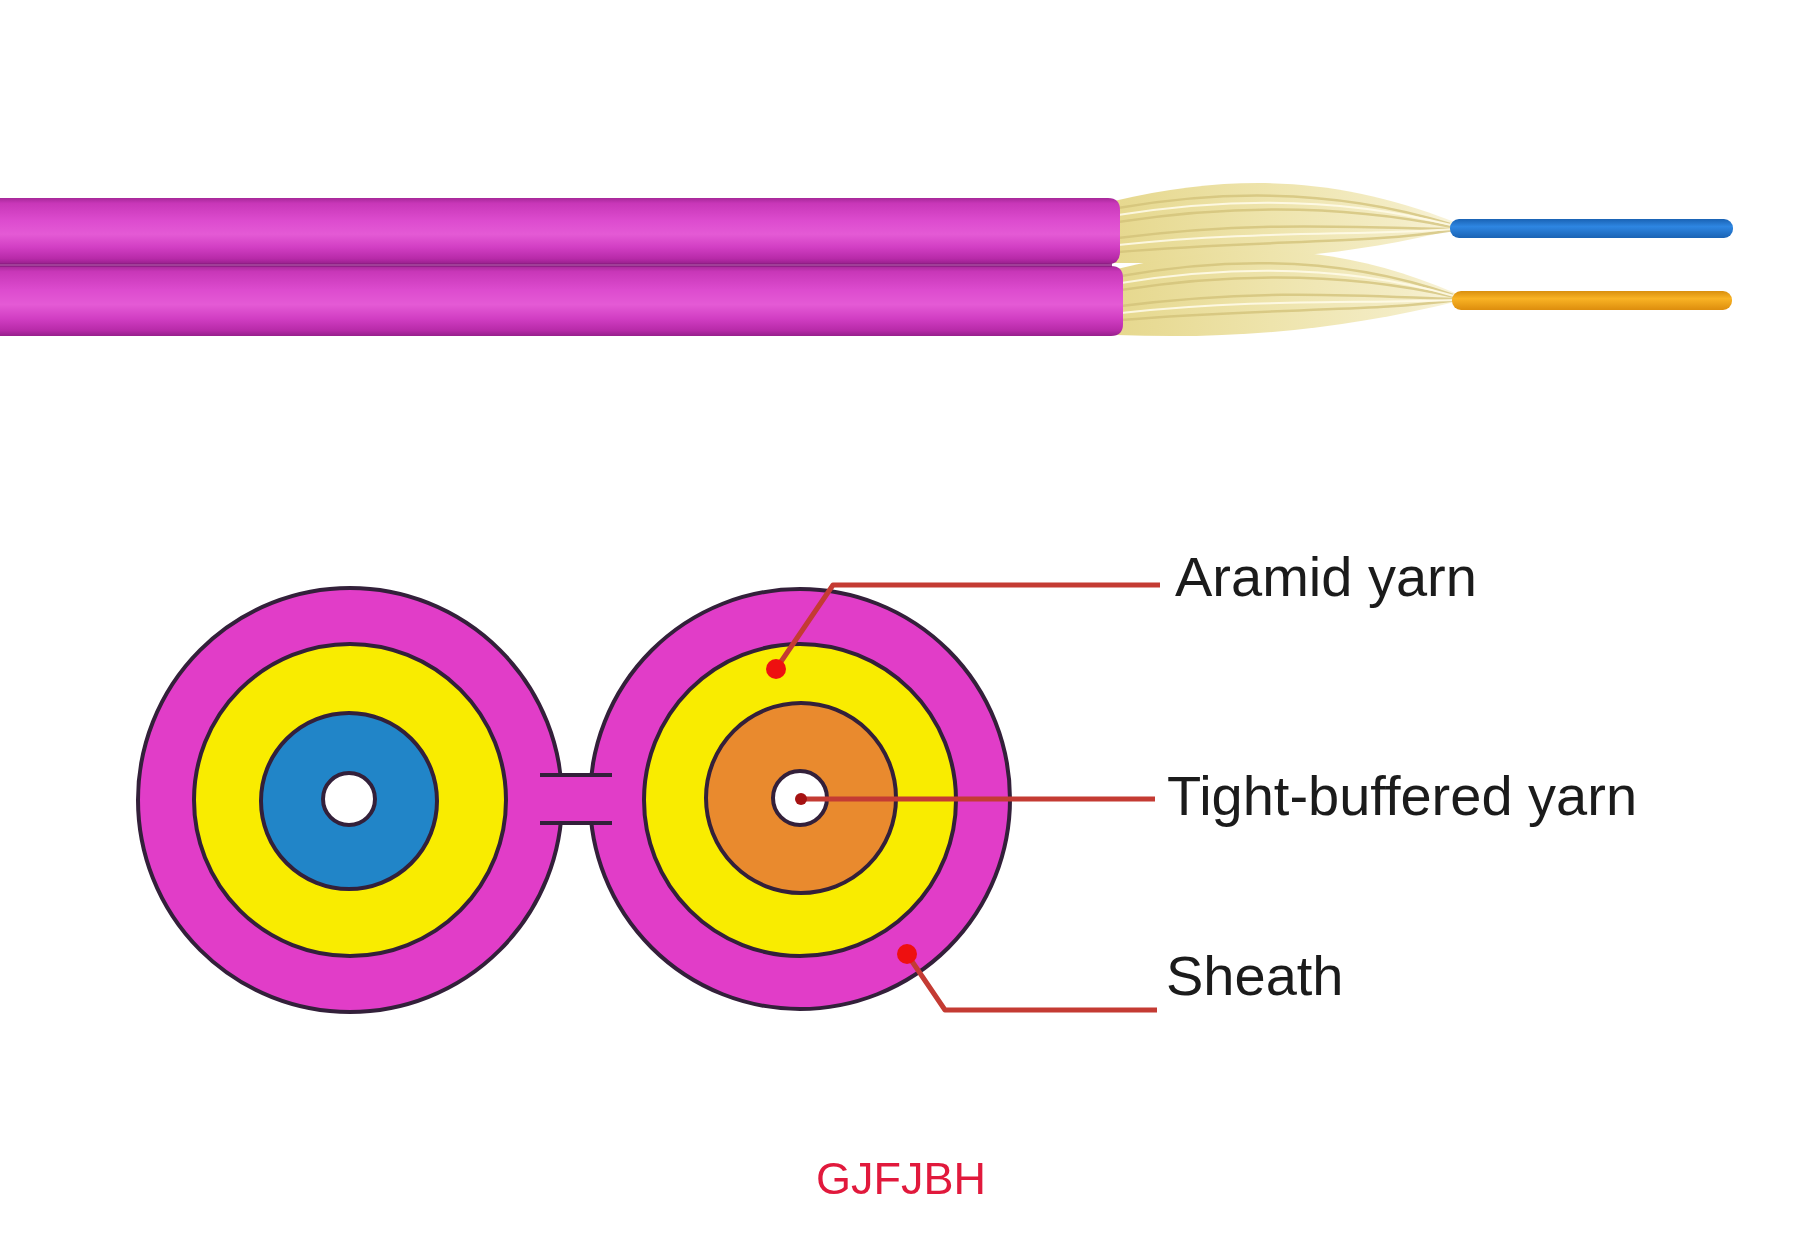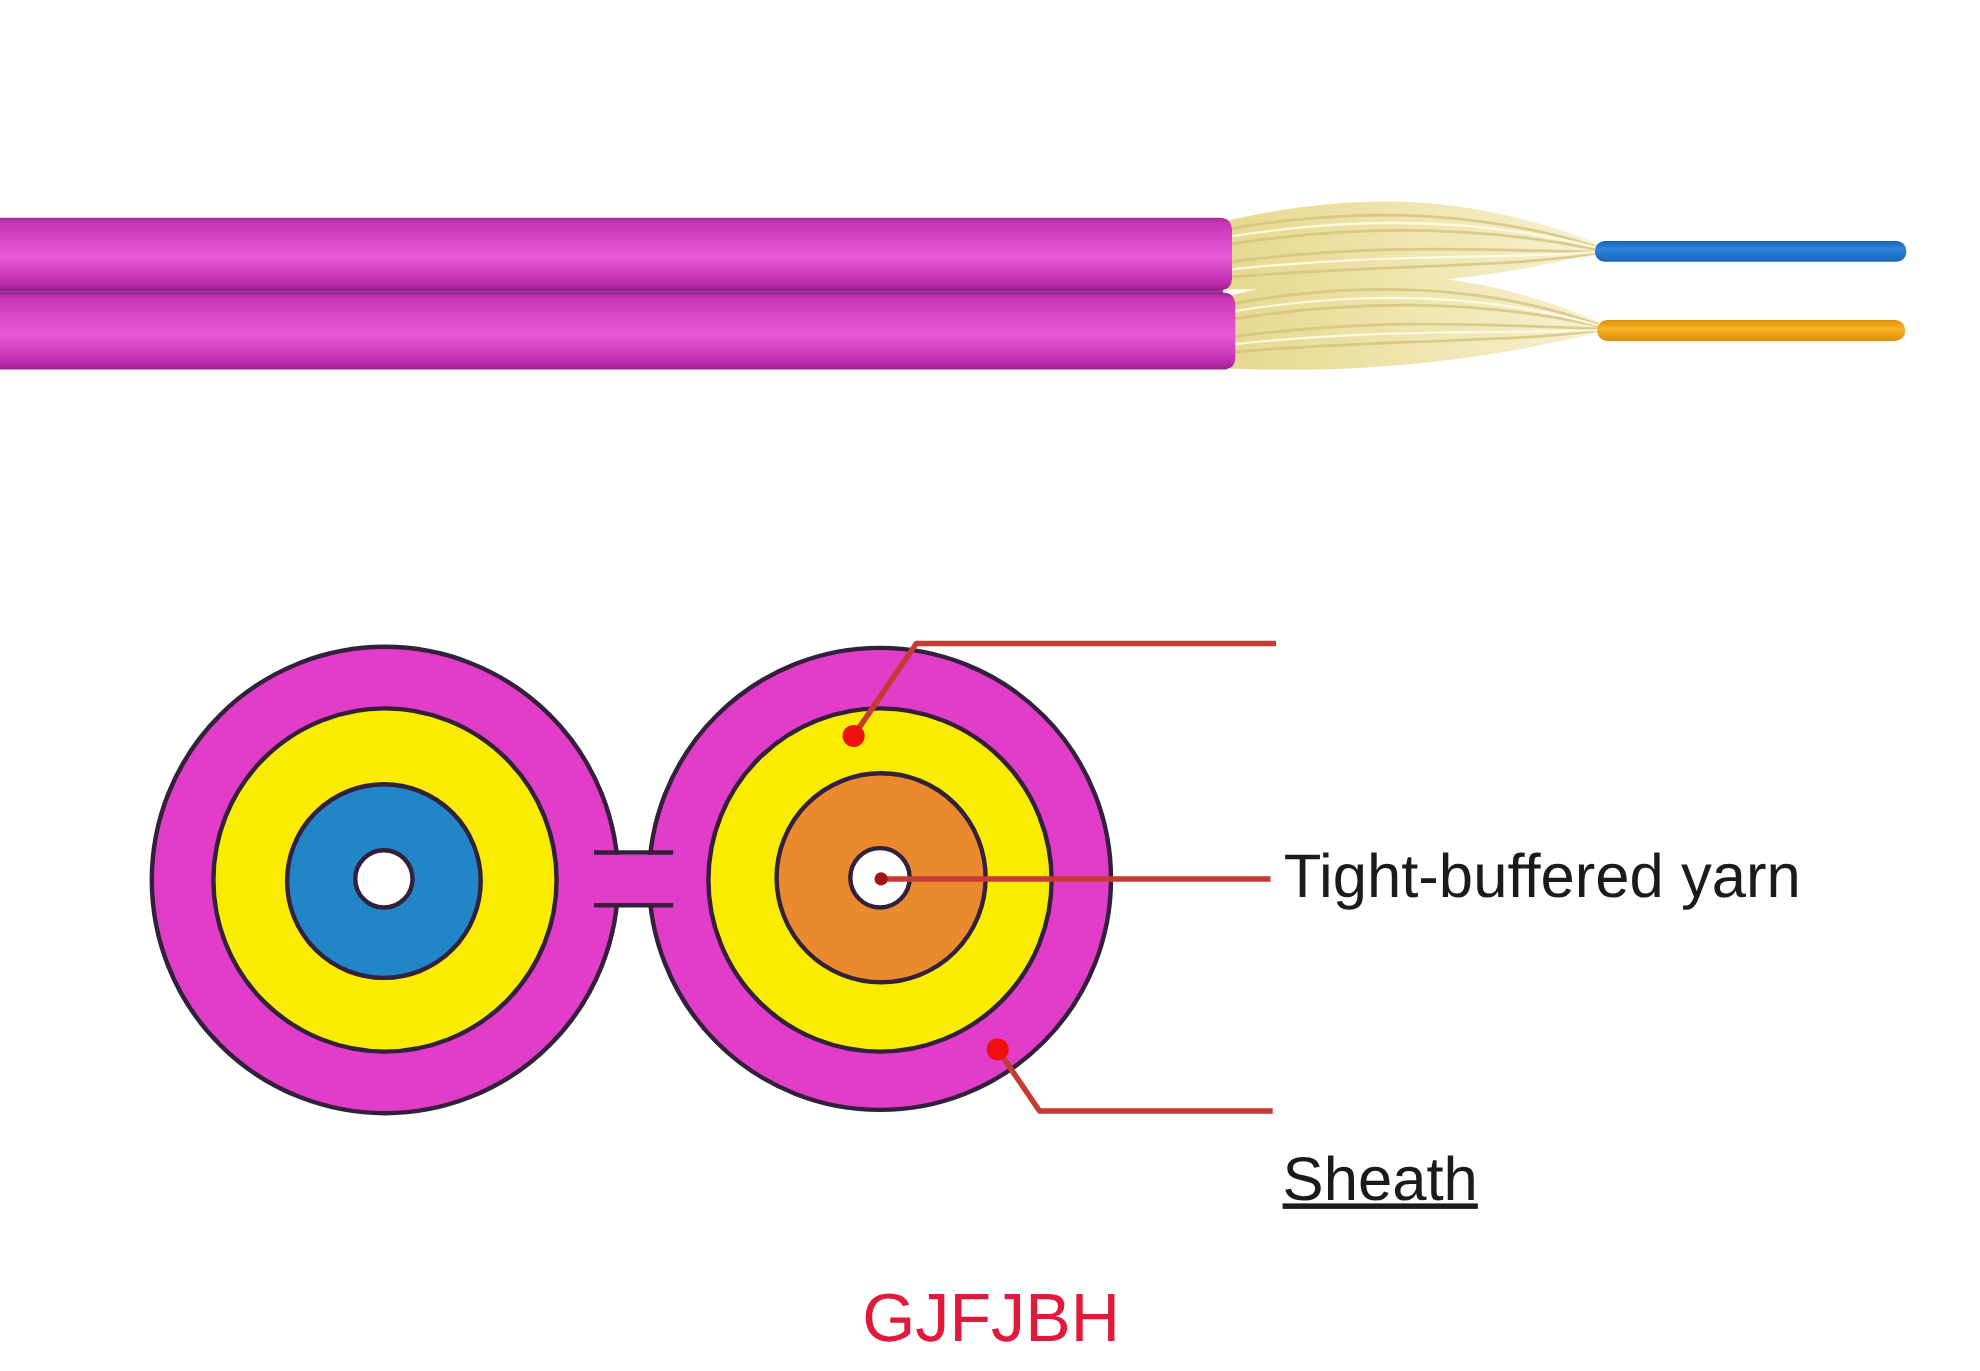--- a/index.html
+++ b/index.html
@@ -21,26 +21,25 @@
 
   .callout-label {
     position: absolute;
     font-size: 56px;
     line-height: 1;
     color: var(--label-ink);
     white-space: nowrap;
   }
   .product-code {
     position: absolute;
-    font-size: 62px;
+    font-size: 45px;
     line-height: 1;
     color: var(--title-red);
     transform: translateX(-50%);
     white-space: nowrap;
-    margin-top: 12px;
   }
 </style>
 </head>
 <body>
 
 <div class="stage">
 
   <svg width="1800" height="1246" viewBox="0 0 1800 1246">
     <defs>
       <linearGradient id="cylGrad" x1="0" y1="0" x2="0" y2="1">
@@ -132,19 +131,20 @@
         <line class="leader" x1="801" y1="799" x2="1155" y2="799"></line>
         <polyline class="leader" points="907,954 945,1010 1157,1010"></polyline>
 
         <circle class="leader-dot" cx="776" cy="669" r="10"></circle>
         <circle class="leader-dot-sm" cx="801" cy="799" r="6"></circle>
         <circle class="leader-dot" cx="907" cy="954" r="10"></circle>
       </g>
     </g>
   </svg>
 
+  <div class="callout-label" style="left:1175px; top:549px;">Aramid yarn</div>
 
   <div class="callout-label" style="left:1167px; top:768px;">Tight-buffered yarn</div>
 
-  <div class="callout-label" style="left:1166px; top:1044px;text-decoration:underline;">Sheath</div>
+  <div class="callout-label" style="left:1166px; top:948px;">Sheath</div>
 
   <div class="product-code" style="left:901px; top:1156px;">GJFJBH</div>
 </div>
 
 </body></html>

